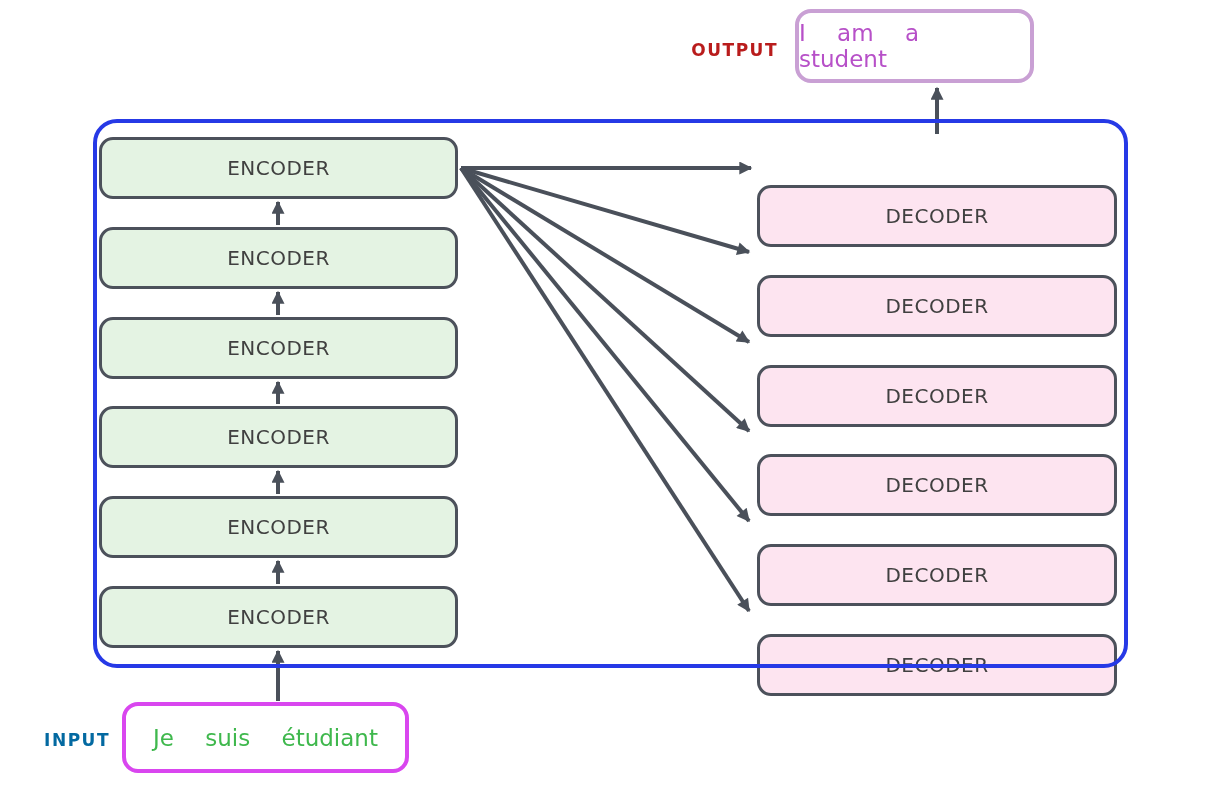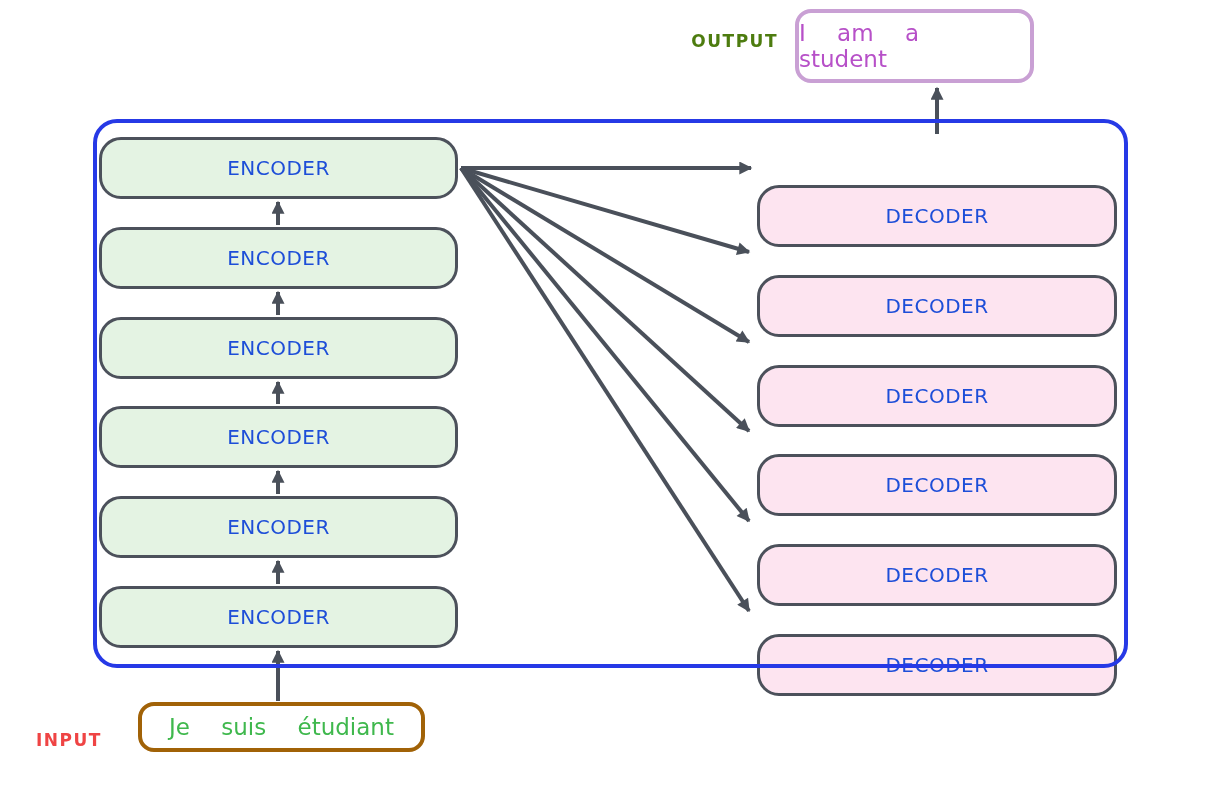--- a/index.html
+++ b/index.html
@@ -33,27 +33,27 @@
     box-sizing: border-box;
     background: transparent;
     z-index: 4;
     pointer-events: none;
   }
   .layer-box {
     position: absolute;
     height: 62px;
     box-sizing: border-box;
     border: 3px solid #4c515b;
-    border-radius: 22px;
+    border-radius: 14px;
     display: flex;
     align-items: center;
     justify-content: center;
     font-size: 20px;
     letter-spacing: 0.5px;
-    color: #1d4ed8;
+    color: #404040;
     z-index: 2;
   }
   .encoder-box {
     left: 99px;
     width: 359px;
     background: #e4f3e3;
   }
   .decoder-box {
     left: 757px;
     width: 360px;
@@ -68,49 +68,48 @@
     display: flex;
     align-items: center;
     justify-content: center;
     border-radius: 16px;
     font-size: 23px;
     word-spacing: 24px;
     background: #ffffff;
     z-index: 2;
   }
   .input-box {
-    left: 138px; top: 702px;
-    width: 287px; height: 50px;
-    border: 4px solid #a16207;
+    left: 122px; top: 702px;
+    width: 287px; height: 71px;
+    border: 4px solid #d946ef;
     color: #3fb84d;
   }
   .output-box {
     left: 795px; top: 9px;
     width: 239px; height: 74px;
     border: 4px solid #c9a0d4;
     color: #b750c8;
   }
   .io-label {
     position: absolute;
     font-size: 17px;
     font-weight: 600;
     letter-spacing: 1.5px;
     text-align: right;
     z-index: 2;
   }
   .input-label {
     left: 28px; top: 730px;
     width: 82px;
-    color: #ef4444;
-    text-align: center;
+    color: #0369a1;
   }
   .output-label {
-    left: 676px; top: 31px;
+    left: 676px; top: 40px;
     width: 102px;
-    color: #4d7c0f;
+    color: #b91c1c;
   }
 </style>
 </head>
 <body>
 
 <div id="stage">
 
   <svg id="arrows" viewBox="0 0 1218 793" xmlns="http://www.w3.org/2000/svg">
     <defs>
       <marker id="ah" viewBox="0 0 10 10" refX="9" refY="5" markerWidth="15" markerHeight="13" markerUnits="userSpaceOnUse" orient="auto">

